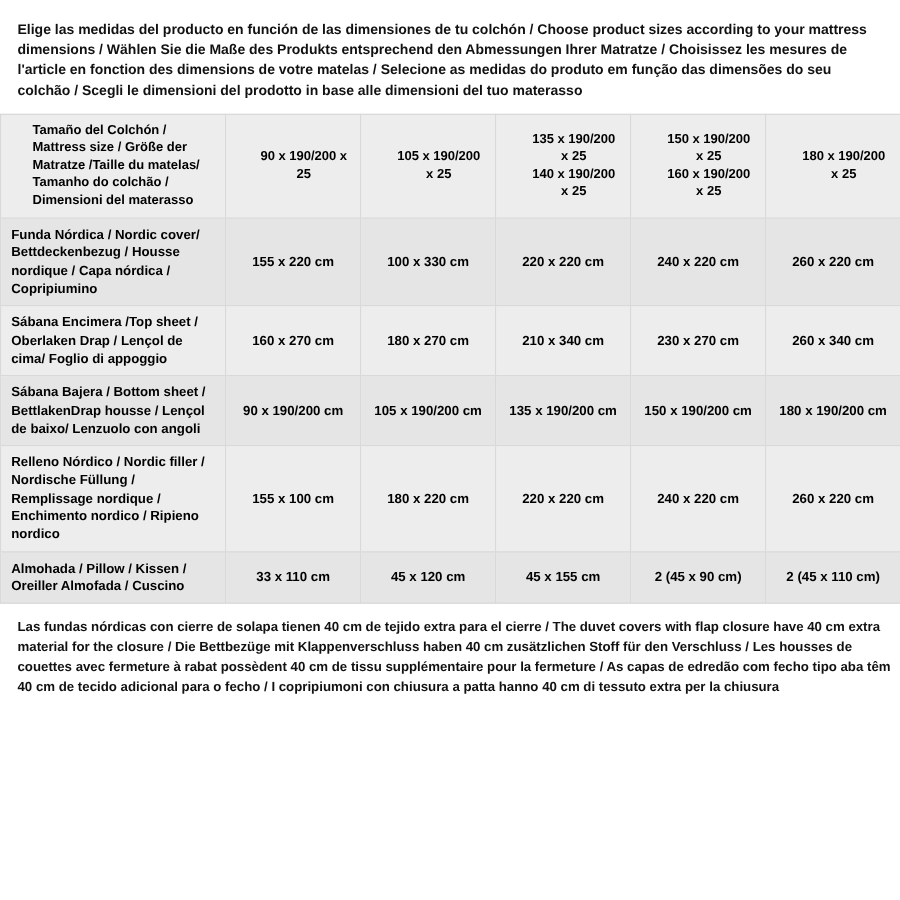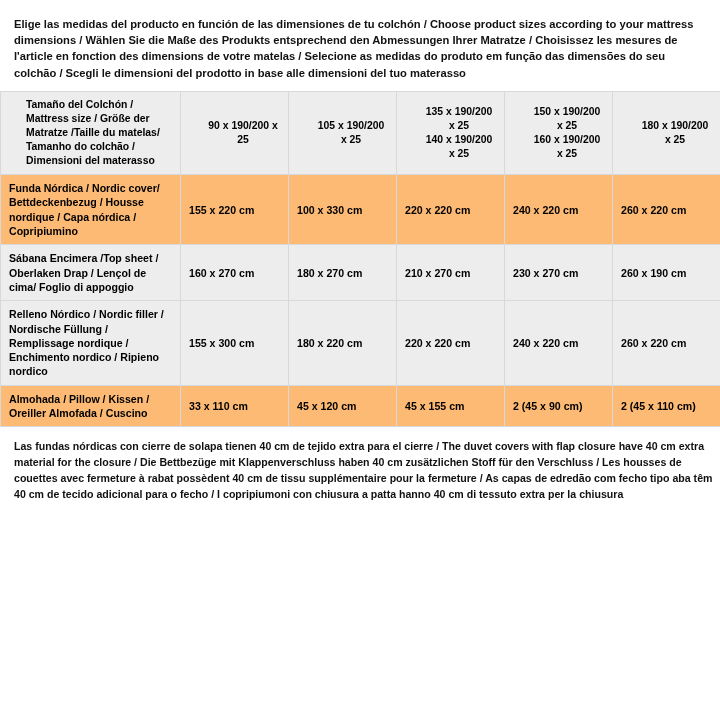--- a/index.html
+++ b/index.html
@@ -38,38 +38,38 @@
     padding: 6px 8px;
     font-size: 10.6px;
     line-height: 1.35;
   }
   td.rowhead {
     font-weight: bold;
     text-align: left;
     width: 180px;
   }
   td.val {
-    text-align: left;
+    text-align: center;
     font-weight: bold;
     font-size: 10.8px;
   }
   tr.head td {
     font-weight: bold;
     font-size: 10.4px;
     line-height: 1.35;
     padding-left: 25px;
   }
   tr.head td.val {
     text-align: center;
   }
   tr.shade td {
     background: #ededed;
   }
   tr.plain td {
-    background: #fdba74;
+    background: #e5e5e5;
   }
   .foot {
     padding: 12px 6px 14px 14px;
     font-size: 10.6px;
     line-height: 1.5;
     font-weight: bold;
     color: #111;
   }
   .colw1 { width: 180px; }
   .colw { width: 108px; }
@@ -106,29 +106,37 @@
         <td class="val">100 x 330 cm</td>
         <td class="val">220 x 220 cm</td>
         <td class="val">240 x 220 cm</td>
         <td class="val">260 x 220 cm</td>
       </tr>
 
       <tr class="shade">
         <td class="rowhead">Sábana Encimera /Top sheet / Oberlaken Drap / Lençol de cima/ Foglio di appoggio</td>
         <td class="val">160 x 270 cm</td>
         <td class="val">180 x 270 cm</td>
-        <td class="val">210 x 270 cm</td>
+        <td class="val">210 x 340 cm</td>
         <td class="val">230 x 270 cm</td>
-        <td class="val">260 x 190 cm</td>
+        <td class="val">260 x 340 cm</td>
       </tr>
 
+      <tr class="plain">
+        <td class="rowhead">Sábana Bajera / Bottom sheet / BettlakenDrap housse / Lençol de baixo/ Lenzuolo con angoli</td>
+        <td class="val">90 x 190/200 cm</td>
+        <td class="val">105 x 190/200 cm</td>
+        <td class="val">135 x 190/200 cm</td>
+        <td class="val">150 x 190/200 cm</td>
+        <td class="val">180 x 190/200 cm</td>
+      </tr>
 
       <tr class="shade">
         <td class="rowhead">Relleno Nórdico / Nordic filler / Nordische Füllung / Remplissage nordique / Enchimento nordico / Ripieno nordico</td>
-        <td class="val">155 x 300 cm</td>
+        <td class="val">155 x 100 cm</td>
         <td class="val">180 x 220 cm</td>
         <td class="val">220 x 220 cm</td>
         <td class="val">240 x 220 cm</td>
         <td class="val">260 x 220 cm</td>
       </tr>
 
       <tr class="plain">
         <td class="rowhead">Almohada / Pillow / Kissen / Oreiller Almofada / Cuscino</td>
         <td class="val">33 x 110 cm</td>
         <td class="val">45 x 120 cm</td>

